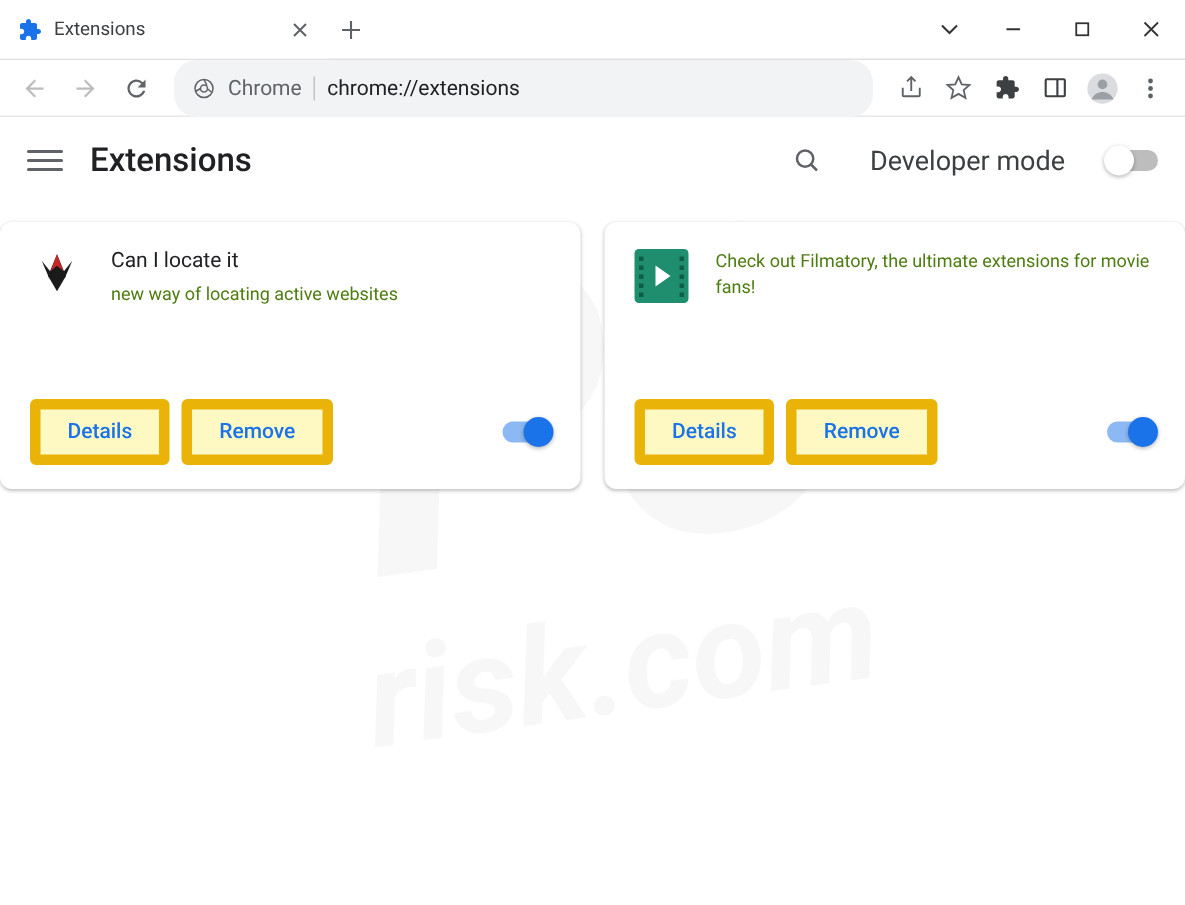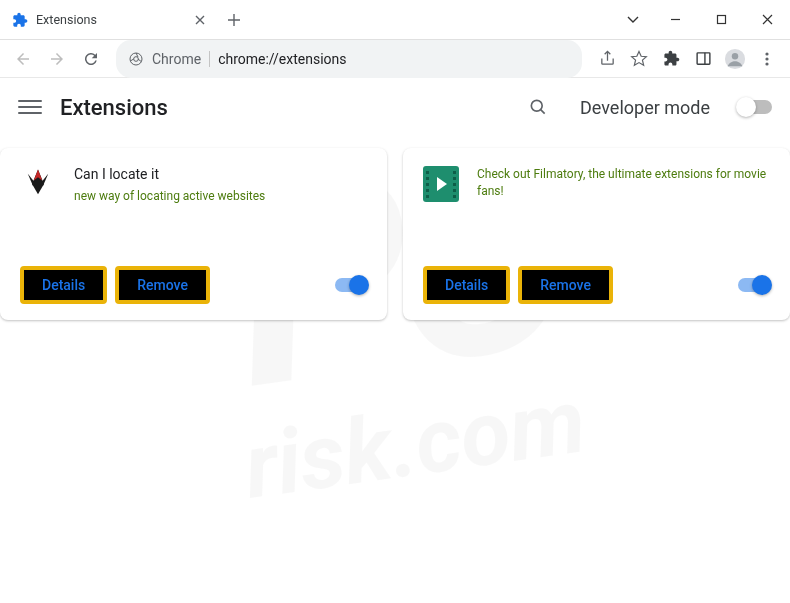--- a/index.html
+++ b/index.html
@@ -49,21 +49,21 @@
 
 
 .content { padding: 12px 0; display: flex; flex-direction: row; align-items: center; gap: 16px; position: relative; z-index: 1; }
 .card { width: 416px; background: #fff; border-radius: 8px; box-shadow: 0 1px 3px rgba(0,0,0,0.15), 0 1px 2px rgba(0,0,0,0.1); padding: 18px 20px 16px; }
 .card-top { display: flex; gap: 18px; min-height: 92px; }
 .card-icon { width: 36px; height: 36px; flex-shrink: 0; border-radius: 4px; display: flex; align-items: center; justify-content: center; }
 .card-info { flex: 1; }
 .card-name { font-size: 14px; color: #202124; margin-bottom: 6px; }
 .card-desc { font-size: 12px; color: #4d7c0f; line-height: 1.4; }
 .card-actions { display: flex; align-items: center; gap: 8px; margin-top: 8px; }
-.action-btn { border: 4px solid #eab308; background: #000000; color: #1a73e8; font-size: 14px; font-weight: 500; padding: 7px 18px; border-radius: 4px; cursor: pointer; }
+.action-btn { border: 7px solid #eab308; background: #fef9c3; color: #1a73e8; font-size: 14px; font-weight: 500; padding: 7px 18px; border-radius: 4px; cursor: pointer; }
 .action-spacer { flex: 1; }
 .toggle-on { width: 32px; height: 14px; background: rgba(26,115,232,0.5); border-radius: 7px; position: relative; cursor: pointer; }
 .toggle-on::after { content: ''; position: absolute; right: -2px; top: -3px; width: 20px; height: 20px; background: #1a73e8; border-radius: 50%; box-shadow: 0 1px 3px rgba(0,0,0,0.3); }
 .icon2-box { width: 36px; height: 36px; background: #1e8e6e; border-radius: 3px; position: relative; display: flex; align-items: center; justify-content: center; }
 .icon2-strip { position: absolute; top: 3px; bottom: 3px; width: 3px; display: flex; flex-direction: column; justify-content: space-around; }
 .icon2-strip.left { left: 3px; } .icon2-strip.right { right: 3px; }
 .icon2-strip div { width: 3px; height: 3px; background: #0d5e48; }
 .icon2-play { width: 0; height: 0; border-left: 10px solid #fff; border-top: 7px solid transparent; border-bottom: 7px solid transparent; margin-left: 2px; }
 
 svg { display: block; }

